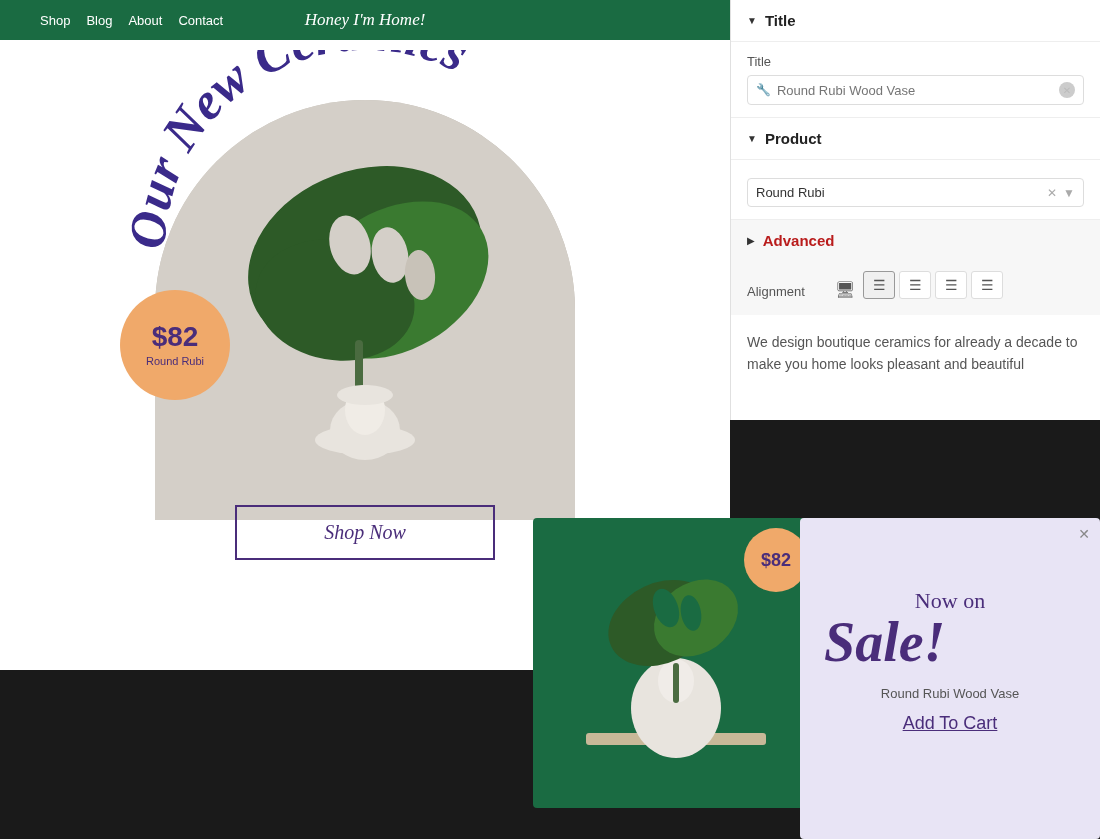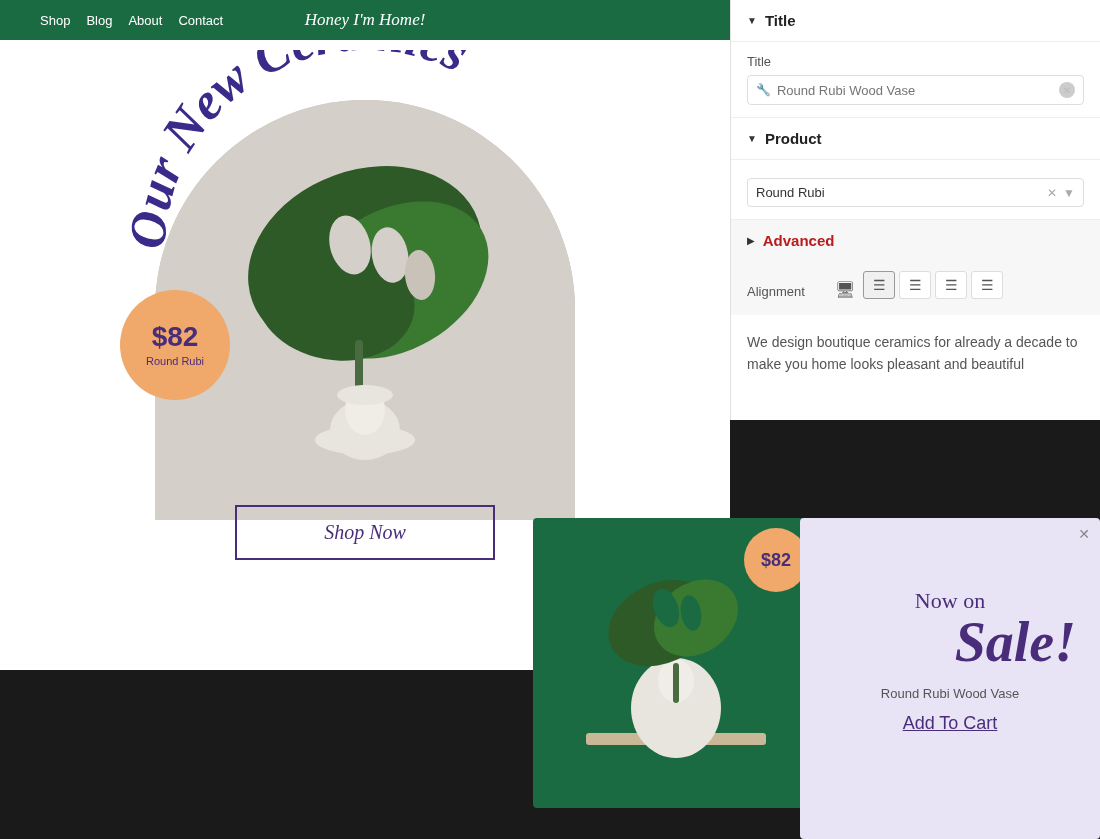--- a/index.html
+++ b/index.html
@@ -369,21 +369,21 @@
       text-align: center;
       display: block;
       margin-top: 40px;
     }
     .sale-label {
       font-size: 56px;
       color: #4a2d7a;
       font-family: Georgia, serif;
       font-style: italic;
       font-weight: bold;
-      text-align: right;
+      text-align: left;
       line-height: 1;
       display: block;
     }
     .product-name-label {
       text-align: center;
       font-size: 13px;
       color: #555;
       margin-top: 16px;
       display: block;
     }

